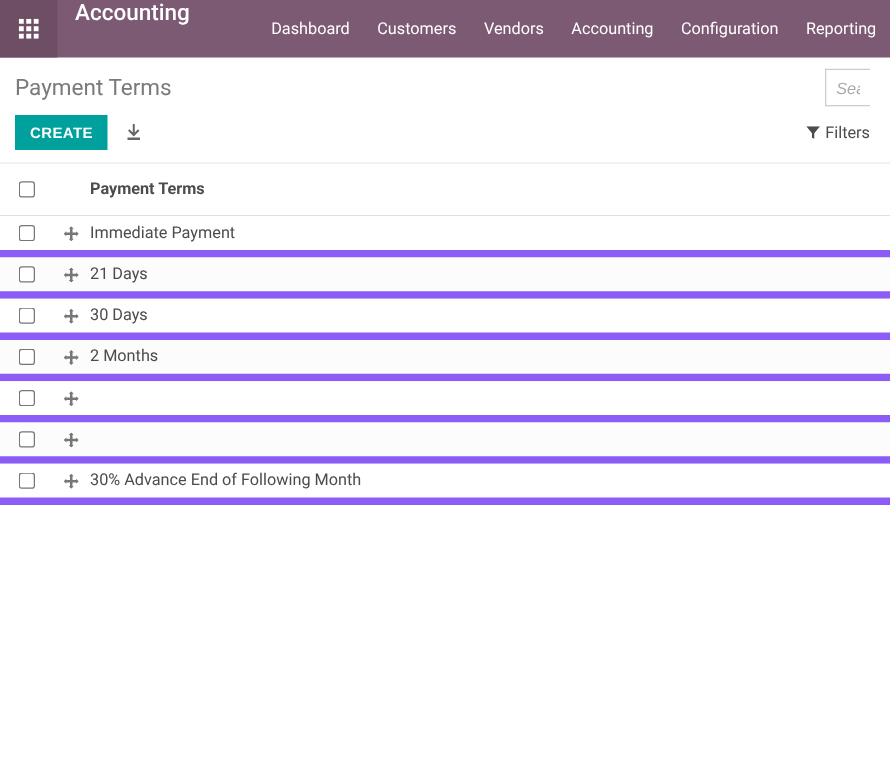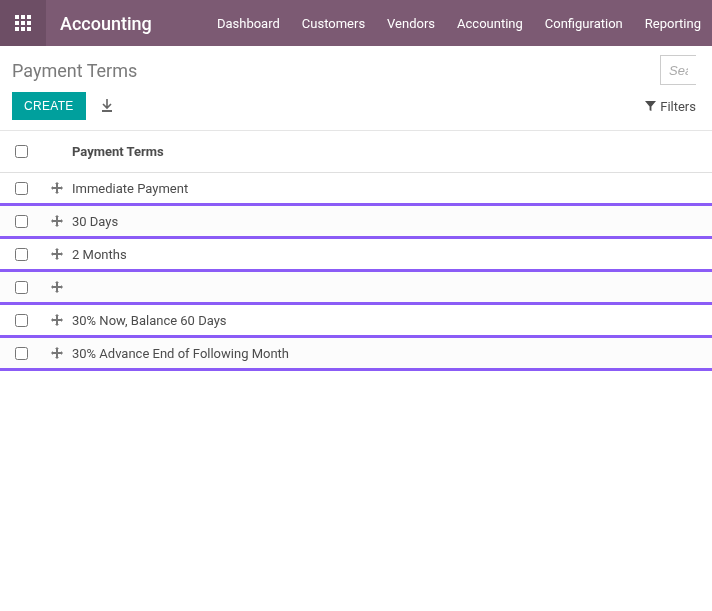--- a/index.html
+++ b/index.html
@@ -1,41 +1,41 @@
 <!DOCTYPE html>
 <html><head>
 <meta charset="utf-8">
 <style>
   * { box-sizing: border-box; margin: 0; padding: 0; }
   body { font-family: -apple-system, BlinkMacSystemFont, "Segoe UI", Roboto, "Helvetica Neue", Arial, sans-serif; font-size: 13px; color: #4c4c4c; background: #fff; width: 712px; height: 611px; overflow: hidden; }
   
-  .topnav { background: #7c5a73; height: 46px; display: flex; align-items: center; color: #fff; }
+  .topnav { background: #7c5a73; height: 46px; display: flex; color: #fff; }
   .apps-btn { width: 46px; height: 46px; display: flex; align-items: center; justify-content: center; cursor: pointer; background: #6d4e65; }
   .brand { font-size: 18px; font-weight: 500; padding: 0 20px 0 14px; }
   .nav-spacer { flex: 1; }
   .nav-item { padding: 0 11px; height: 46px; display: flex; align-items: center; font-size: 13px; cursor: pointer; font-weight: 400; white-space: nowrap; }
   
   .breadcrumb-bar { display: flex; align-items: center; padding: 8px 16px 0 12px; height: 40px; }
   .breadcrumb-title { font-size: 18px; color: #7a7a7a; font-weight: 400; }
   .search-wrap { margin-left: auto; }
   .search-input { border: 1px solid #ccc; border-right: none; height: 30px; padding: 4px 8px; font-size: 13px; width: 36px; outline: none; color: #888; }
   .search-input::placeholder { color: #aaa; font-style: italic; }
   
   .controls-bar { display: flex; align-items: center; padding: 6px 16px 10px 12px; border-bottom: 1px solid #e5e5e5; }
-  .btn-create { background: #00a09d; color: #fff; border: none; padding: 7px 12px; font-size: 12px; font-weight: 400; letter-spacing: 0.3px; cursor: pointer; }
+  .btn-create { background: #00a09d; color: #fff; border: none; padding: 7px 12px; font-size: 12px; font-weight: 700; letter-spacing: 0.3px; cursor: pointer; }
   .btn-import { margin-left: 14px; color: #666; cursor: pointer; display: flex; align-items: center; }
   .filters-wrap { margin-left: auto; display: flex; align-items: center; color: #4c4c4c; font-size: 13px; cursor: pointer; }
   .filters-wrap svg { margin-right: 4px; }
   
   .table-wrap { width: 100%; }
   .thead-row { display: flex; align-items: center; height: 42px; border-bottom: 1px solid #dfdfdf; background: #fff; }
   .col-checkbox { width: 42px; display: flex; align-items: center; justify-content: center; }
   .col-drag { width: 30px; display: flex; align-items: center; justify-content: center; color: #777; cursor: move; }
   .col-name-header { font-weight: 700; font-size: 13px; color: #4c4c4c; padding-left: 0; }
-  .trow { display: flex; align-items: center; height: 33px; border-bottom: 3px solid #8b5cf6; background: #fcfcfc; cursor: pointer; }
+  .trow { display: flex; align-items: center; height: 33px; border-bottom: 6px solid #8b5cf6; background: #fcfcfc; cursor: pointer; }
   .trow:nth-child(odd) { background: #fff; }
   .col-name { font-size: 13px; color: #4c4c4c; }
   input[type="checkbox"] { width: 13px; height: 13px; cursor: pointer; }
 </style>
 </head>
 <body>
 
 <div class="topnav">
   <div class="apps-btn">
     <svg width="16" height="16" viewBox="0 0 16 16" fill="#fff">
@@ -105,20 +105,31 @@
       </div>
       <div class="trow">
         <div class="col-checkbox">
           <input type="checkbox" style="">
         </div>
         <div class="col-drag">
           <svg width="12" height="12" viewBox="0 0 12 12" fill="#777">
             <path d="M6 0l2 2H7v3h3V4l2 2-2 2V7H7v3h1l-2 2-2-2h1V7H2v1L0 6l2-2v1h3V2H4z"></path>
           </svg>
         </div>
+        <div class="col-name">21 Days</div>
+      </div>
+      <div class="trow">
+        <div class="col-checkbox">
+          <input type="checkbox" style="">
+        </div>
+        <div class="col-drag">
+          <svg width="12" height="12" viewBox="0 0 12 12" fill="#777">
+            <path d="M6 0l2 2H7v3h3V4l2 2-2 2V7H7v3h1l-2 2-2-2h1V7H2v1L0 6l2-2v1h3V2H4z"></path>
+          </svg>
+        </div>
         <div class="col-name">30 Days</div>
       </div>
       <div class="trow">
         <div class="col-checkbox">
           <input type="checkbox" style="">
         </div>
         <div class="col-drag">
           <svg width="12" height="12" viewBox="0 0 12 12" fill="#777">
             <path d="M6 0l2 2H7v3h3V4l2 2-2 2V7H7v3h1l-2 2-2-2h1V7H2v1L0 6l2-2v1h3V2H4z"></path>
           </svg>
@@ -137,21 +148,20 @@
       </div>
       <div class="trow">
         <div class="col-checkbox">
           <input type="checkbox" style="">
         </div>
         <div class="col-drag">
           <svg width="12" height="12" viewBox="0 0 12 12" fill="#777">
             <path d="M6 0l2 2H7v3h3V4l2 2-2 2V7H7v3h1l-2 2-2-2h1V7H2v1L0 6l2-2v1h3V2H4z"></path>
           </svg>
         </div>
-        <div class="col-name">30% Now, Balance 60 Days</div>
       </div>
       <div class="trow">
         <div class="col-checkbox">
           <input type="checkbox" style="">
         </div>
         <div class="col-drag">
           <svg width="12" height="12" viewBox="0 0 12 12" fill="#777">
             <path d="M6 0l2 2H7v3h3V4l2 2-2 2V7H7v3h1l-2 2-2-2h1V7H2v1L0 6l2-2v1h3V2H4z"></path>
           </svg>
         </div>

